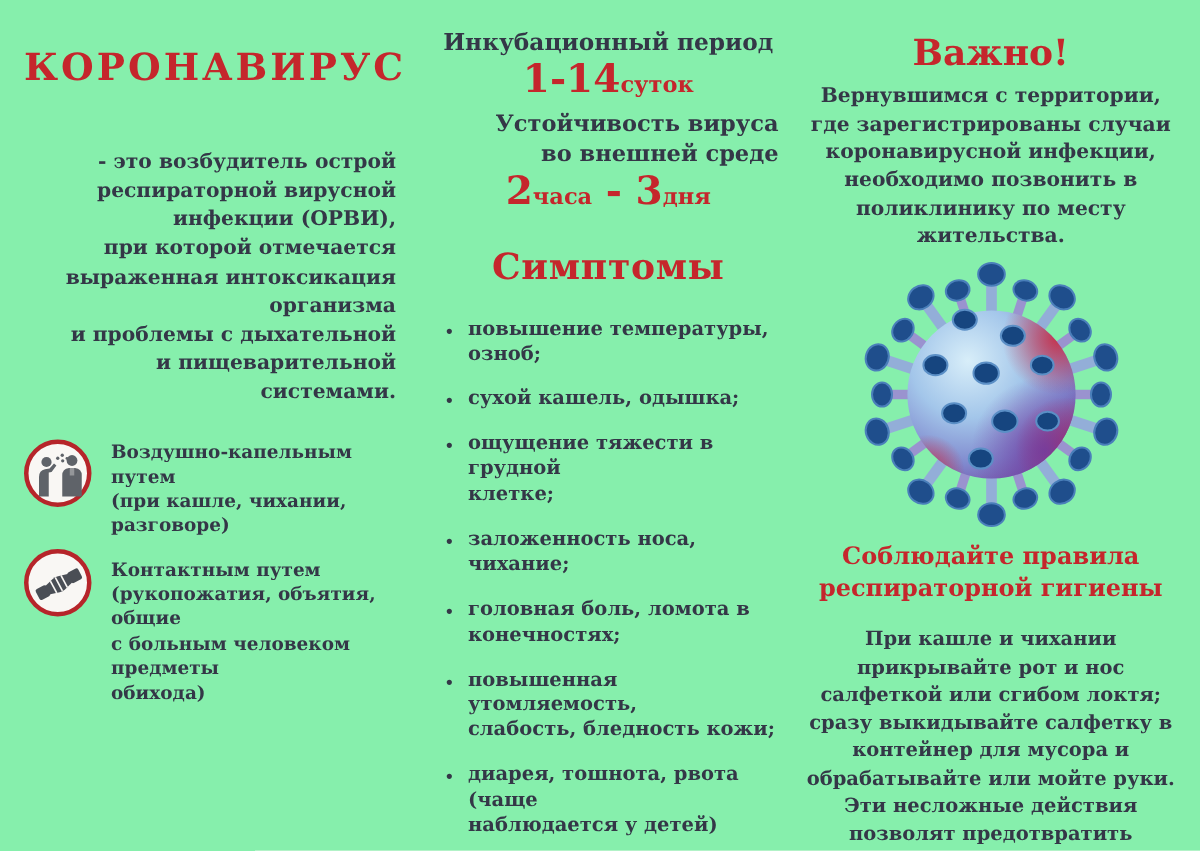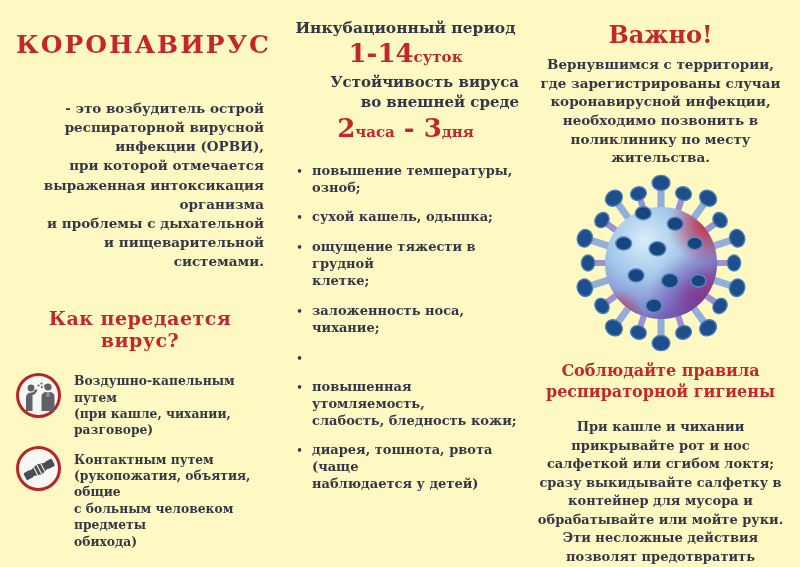--- a/index.html
+++ b/index.html
@@ -6,21 +6,21 @@
   html, body { width: 800px; height: 567px; }
   body {
     font-family: "DejaVu Serif", "Liberation Serif", serif;
     background: #f9f7f4;
     color: #343747;
     overflow: hidden;
   }
   .page {
     width: 800px; height: 567px;
     display: flex;
-    background: #fef9c3;
+    background: #86efac;
   }
   .pre { white-space: pre-line; }
 
   
   .col-left { width: 278px; padding: 26px 14px 0 16px; }
   .main-title {
     color: #c5262c; font-weight: bold;
     font-size: 25px; letter-spacing: 2px;
     text-align: center; margin-top: 4px;
   }
@@ -83,21 +83,20 @@
   <div class="col-left">
     <div class="main-title">КОРОНАВИРУС</div>
     <div class="description pre">- это возбудитель острой
 респираторной вирусной
 инфекции (ОРВИ),
 при которой отмечается
 выраженная интоксикация
 организма
 и проблемы с дыхательной
 и пищеварительной системами.</div>
-    <div class="transmission-heading">Как передается вирус?</div>
 
     <div class="transmission">
       <div class="trans-icons">
         <div class="icon-circle">
           <svg width="34" height="34" viewBox="0 0 34 34">
 
             <circle cx="9" cy="9" r="3.4" fill="#5f6369"></circle>
             <path d="M4 32 L4 19 Q4 14.5 8 13.8 L11 13.3 L14 10 L15.6 11.4 L12.4 15.6 L10.5 16 L10.5 32 Z" fill="#5f6369"></path>
 
             <circle cx="16.5" cy="6.5" r="1.1" fill="#5f6369"></circle>
@@ -134,20 +133,21 @@
     </div>
   </div>
 
   <div class="col-mid">
     <div class="incubation-label">Инкубационный период</div>
     <div class="red-value big-red"><span class="num">1-14</span><span class="unit">суток</span></div>
     <div class="stability-label pre">Устойчивость вируса
 во внешней среде</div>
     <div class="red-value big-red"><span class="num">2</span><span class="unit">часа</span><span class="num"> - </span><span class="num">3</span><span class="unit">дня</span></div>
 
+    <div class="symptoms-heading">Симптомы</div>
 
     <div class="symptom-list">
       <div class="symptom-row">
         <span class="symptom-bullet">•</span>
         <span class="symptom-text pre">повышение температуры,
 озноб;</span>
       </div>
       <div class="symptom-row">
         <span class="symptom-bullet">•</span>
         <span class="symptom-text pre">сухой кашель, одышка;</span>
@@ -156,20 +156,22 @@
         <span class="symptom-bullet">•</span>
         <span class="symptom-text pre">ощущение тяжести в грудной
 клетке;</span>
       </div>
       <div class="symptom-row">
         <span class="symptom-bullet">•</span>
         <span class="symptom-text pre">заложенность носа, чихание;</span>
       </div>
       <div class="symptom-row">
         <span class="symptom-bullet">•</span>
+        <span class="symptom-text pre">головная боль, ломота в
+конечностях;</span>
       </div>
       <div class="symptom-row">
         <span class="symptom-bullet">•</span>
         <span class="symptom-text pre">повышенная утомляемость,
 слабость, бледность кожи;</span>
       </div>
       <div class="symptom-row">
         <span class="symptom-bullet">•</span>
         <span class="symptom-text pre">диарея, тошнота, рвота (чаще
 наблюдается у детей)</span>

